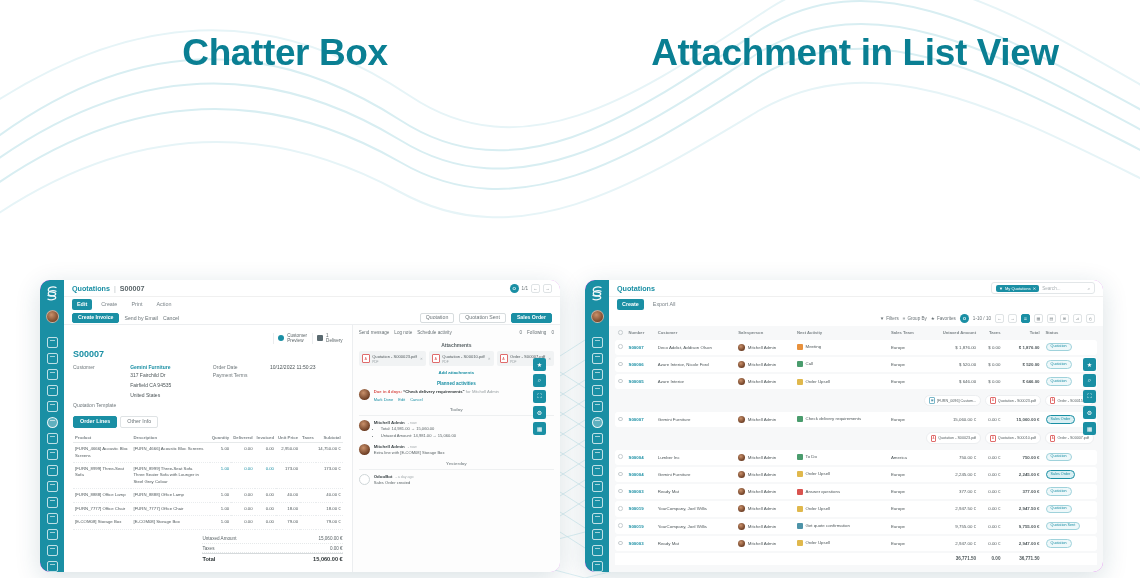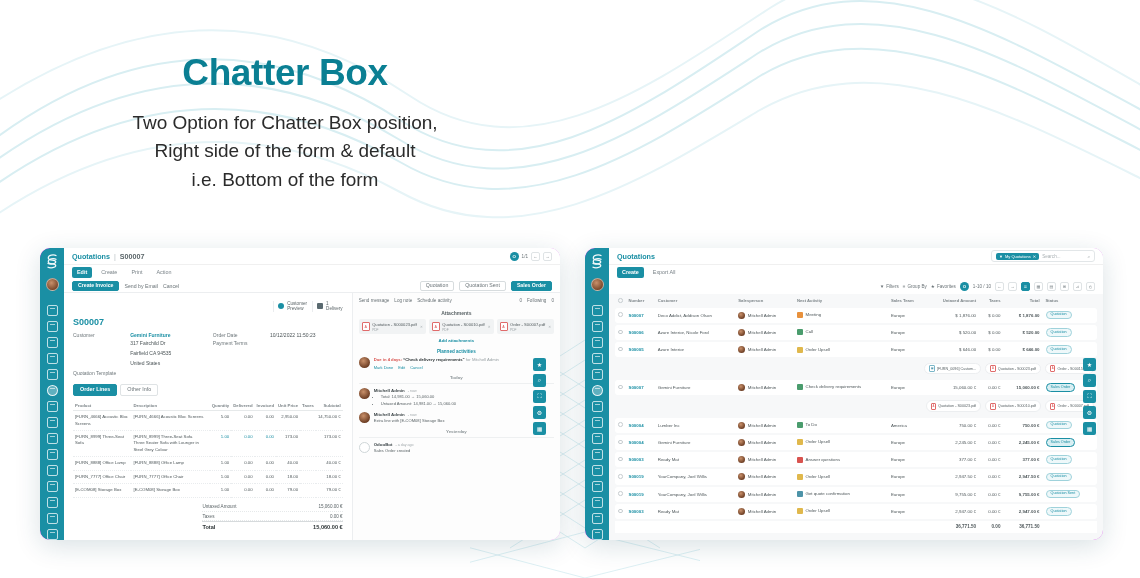--- a/index.html
+++ b/index.html
@@ -7,38 +7,39 @@
   body {
     font-family: "Liberation Sans", sans-serif;
     background: #ffffff;
     position: relative;
   }
   .bg-waves { position: absolute; inset: 0; z-index: 0; pointer-events: none; }
   .bg-lattice { position: absolute; left: 470px; top: 300px; width: 230px; height: 278px; z-index: 0; pointer-events: none; }
 
   
   .heads { position: absolute; top: 0; left: 0; width: 1140px; z-index: 3; display: flex; }
-  .head-col { width: 570px; text-align: center; padding-top: 52px; }
+  .head-col { width: 570px; text-align: center; padding-top: 32px; }
   .head-title {
     color: #0a7f93; font-size: 37px; font-weight: 700; letter-spacing: -0.4px;
     line-height: 1.15;
   }
   .head-sub {
     margin-top: 14px; color: #2b2b2b; font-size: 19px; line-height: 1.52;
     font-weight: 400;
   }
 
   
   .shot {
     position: absolute; z-index: 2;
     background: #d946ef;
     border-radius: 10px;
     box-shadow: 0 6px 26px rgba(20,70,90,0.16);
     overflow: hidden;
     display: flex;
+    margin-top: 32px;
   }
   .shot-left  { left: 40px;  top: 248px; width: 520px; height: 292px; }
   .shot-right { left: 585px; top: 248px; width: 518px; height: 292px; }
 
   .sidebar {
     width: 24px; background: #1a8fa4; flex: 0 0 24px;
     display: flex; flex-direction: column; align-items: center;
     padding-top: 4px; gap: 5px;
     border-radius: 10px 0 0 10px;
   }
@@ -270,25 +271,23 @@
       <path d="M40,228 L115,180 L190,228"></path>
     <path d="M40,248 L115,200 L190,248"></path>
     <path d="M-60,232 L115,278 L300,232"></path>
     <path d="M-60,278 L115,232 L300,278"></path>
   </g>
 </svg>
 
 <div class="heads">
   <div class="head-col">
     <div class="head-title">Chatter Box</div>
-    <div class="head-sub" style="white-space:pre-line">Two Option for Chatter Box position,
-Right side of the form &amp; default
-i.e. Bottom of the form</div>
   </div>
   <div class="head-col">
+    <div class="head-title">Attachment in List View</div>
   </div>
 </div>
 
 <div class="shot shot-left">
   <div class="sidebar">
     <svg class="sb-logo" viewBox="0 0 24 24" fill="none" stroke="#ffffff" stroke-width="1.6">
       <path d="M18 5c-4-2-11-1-11 3s10 2 10 5-7 4-11 2"></path>
       <path d="M18 10c-4-2-11-1-11 3s10 2 10 5-7 4-11 2"></path>
     </svg>
     <div class="sb-avatar"></div>

